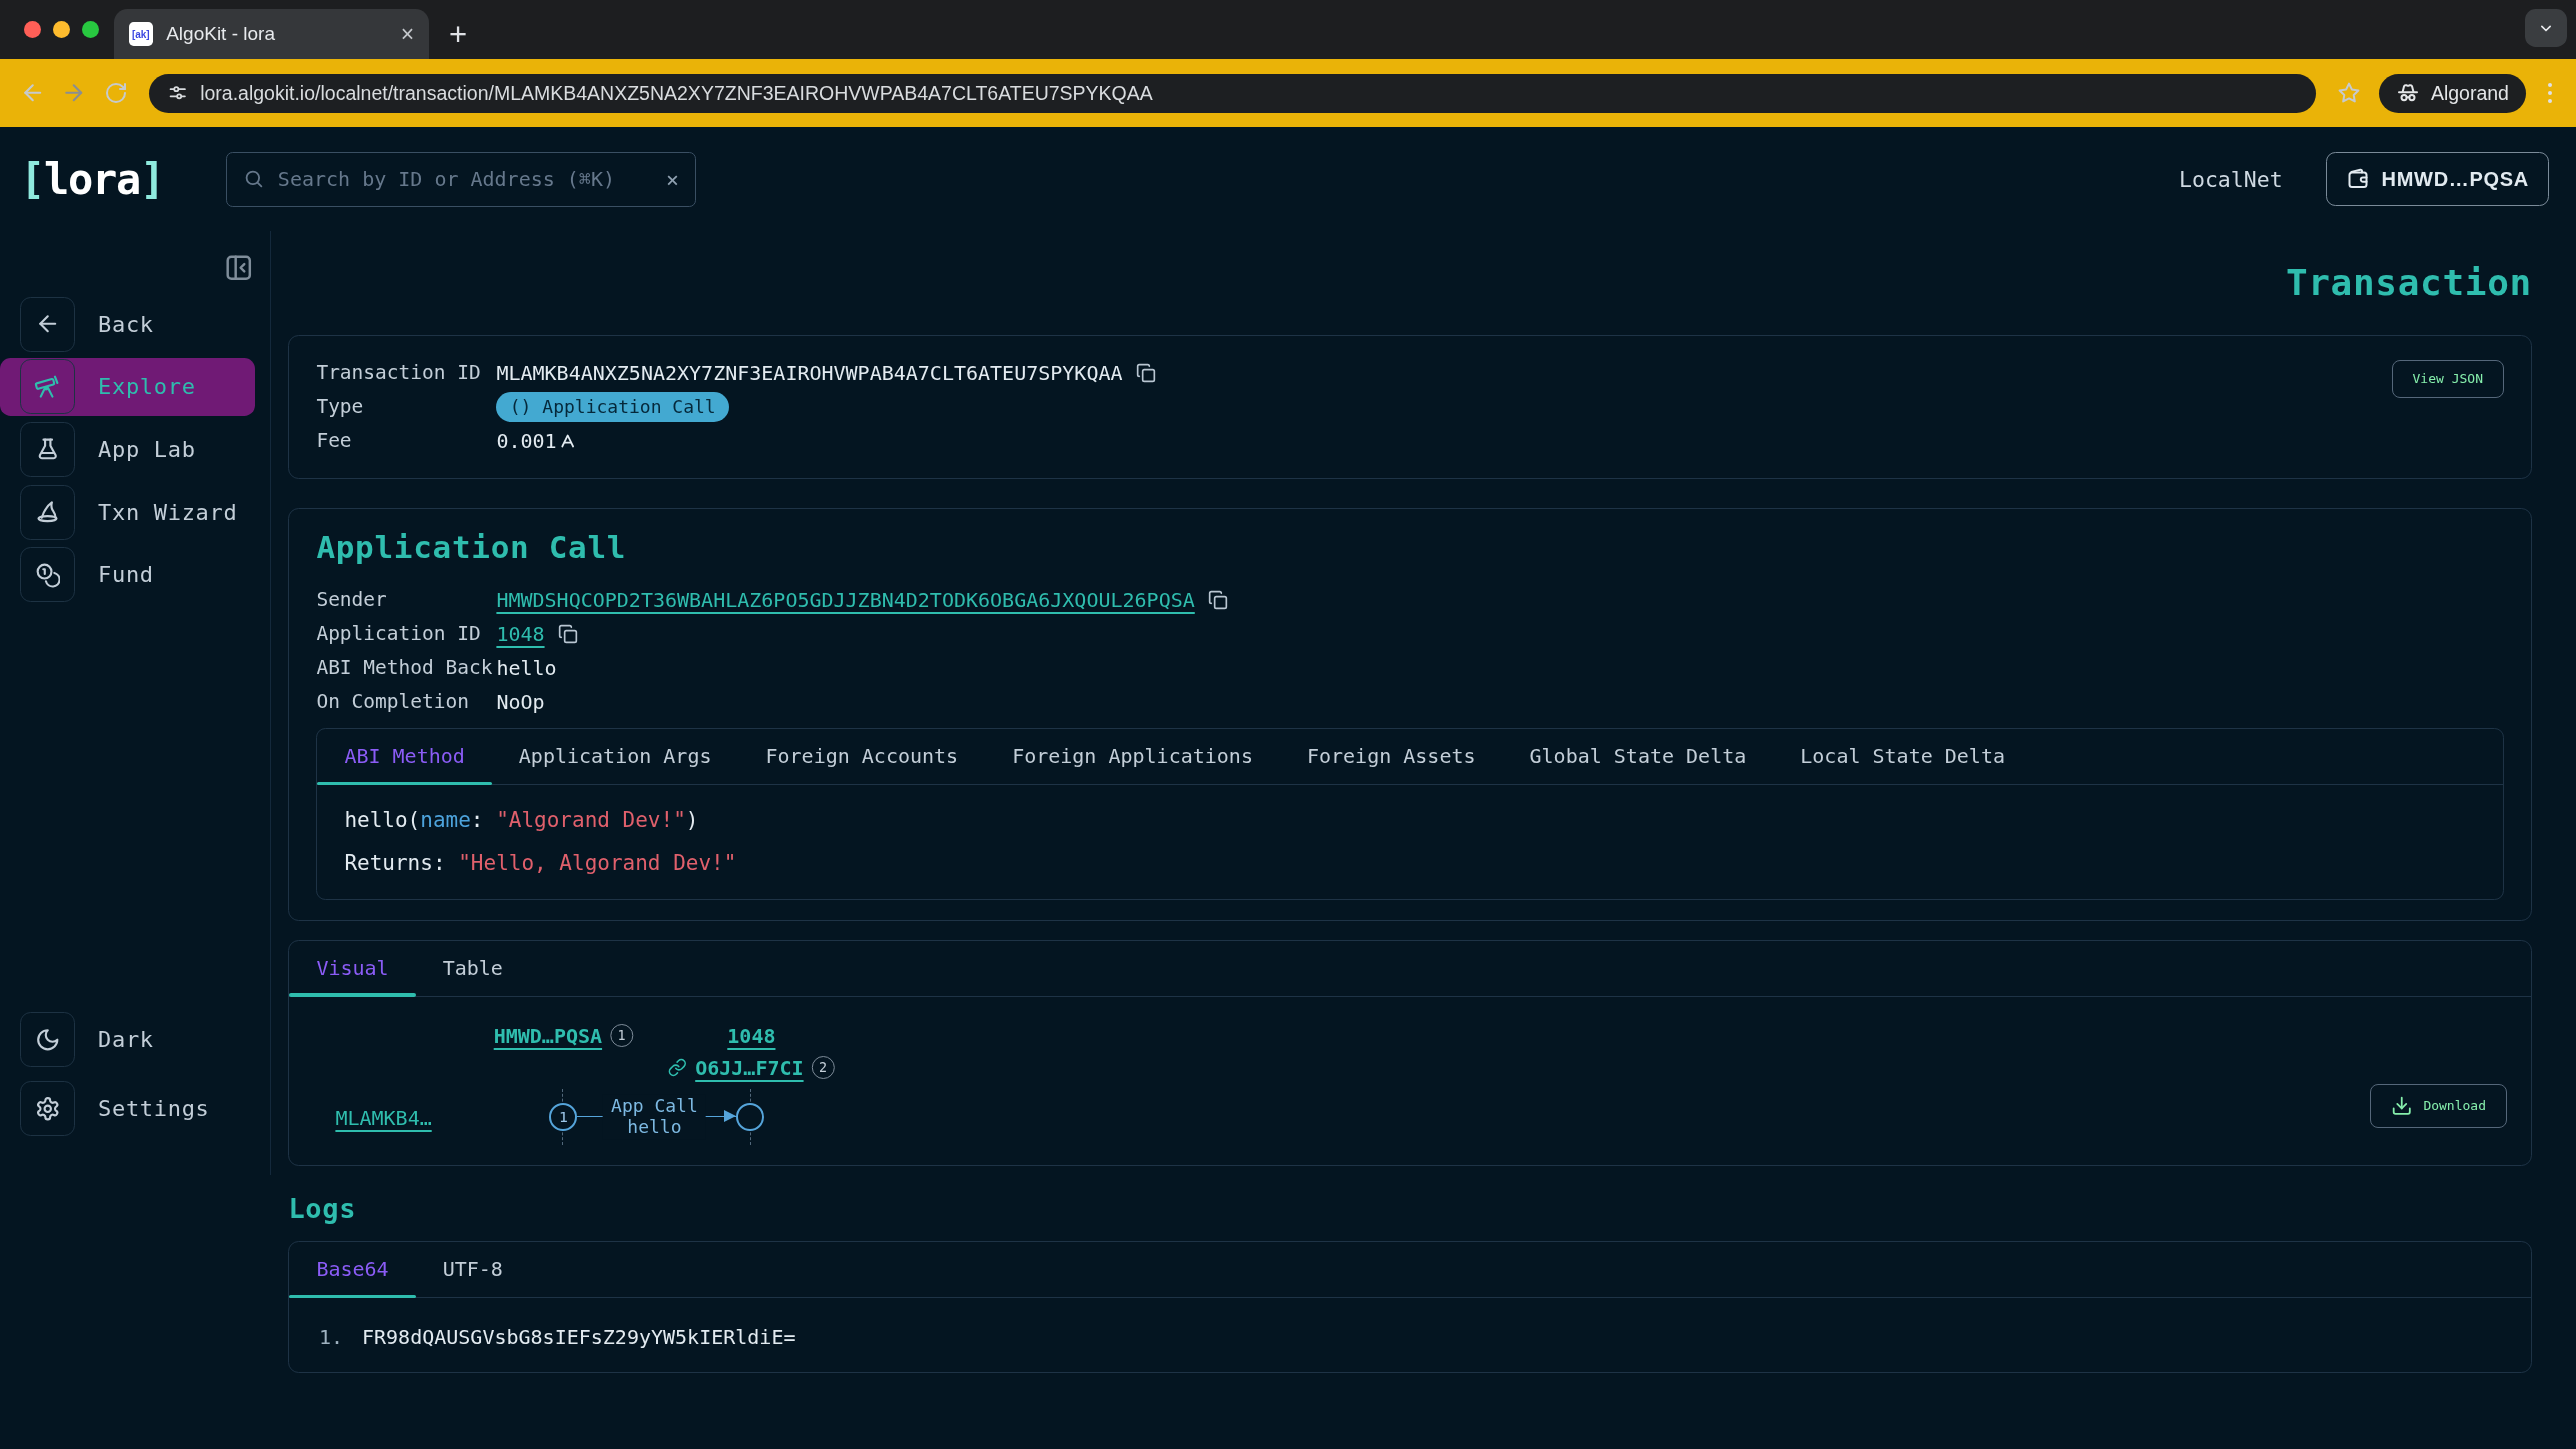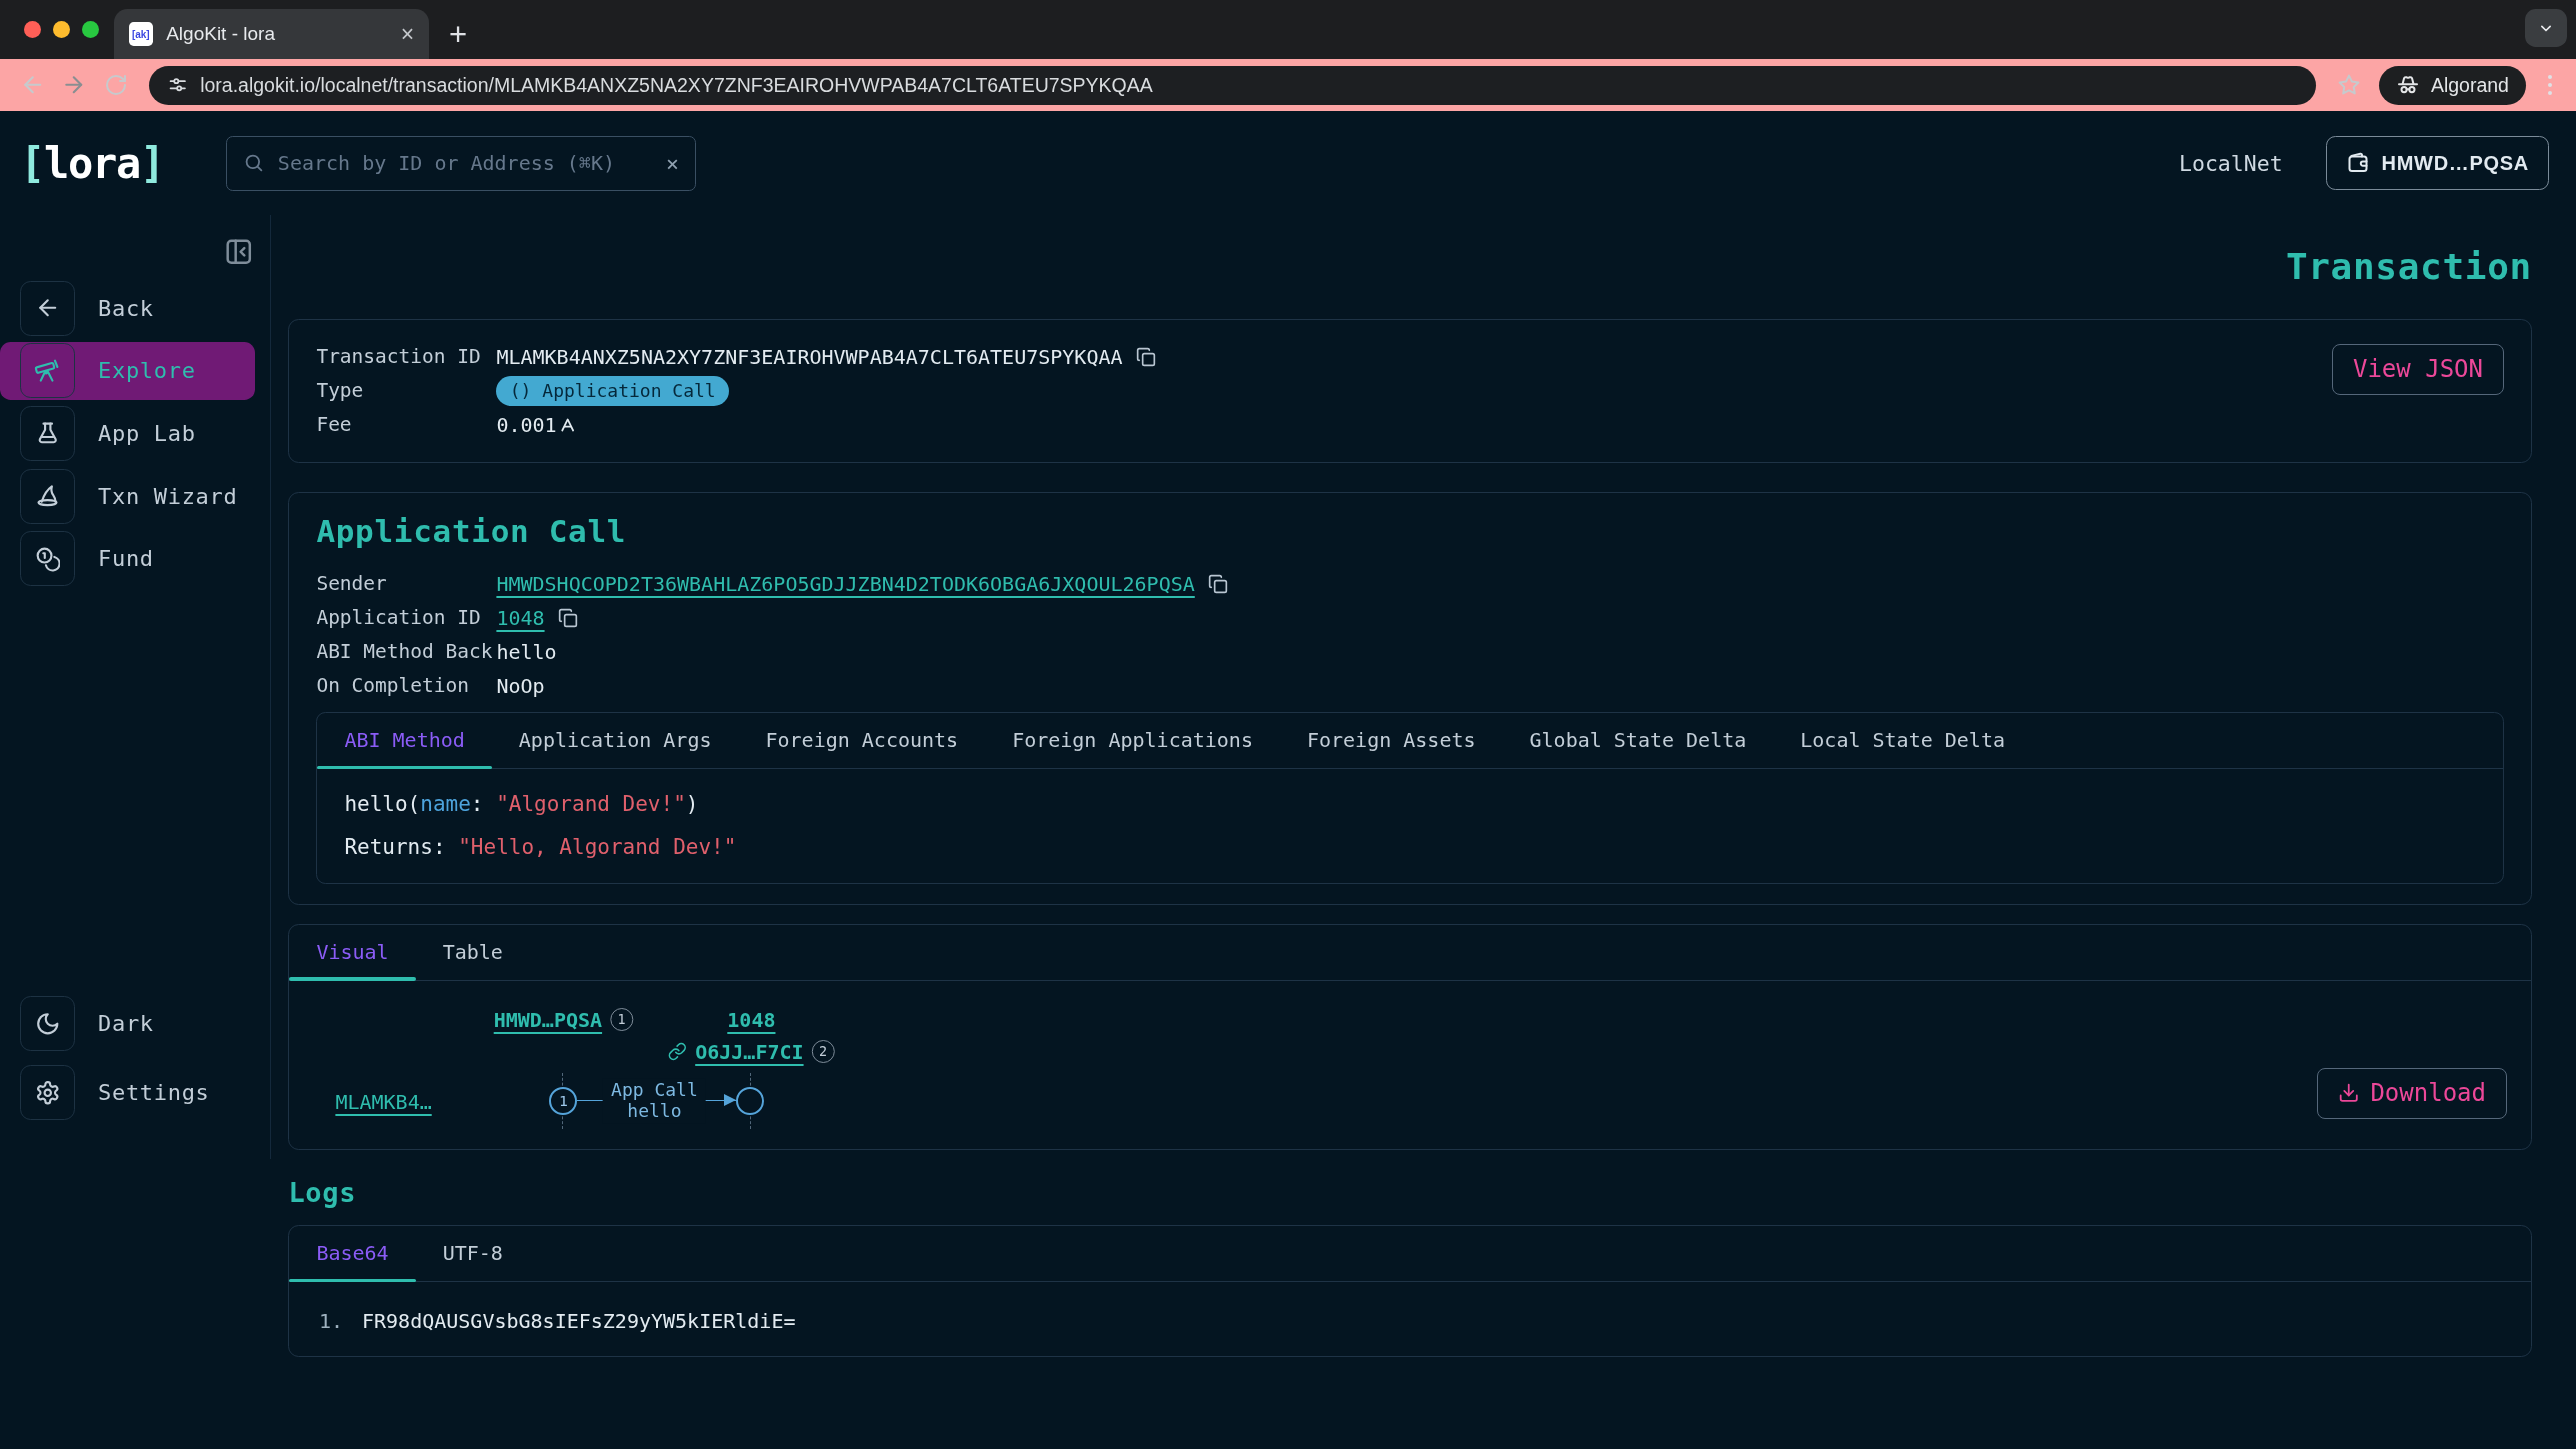--- a/index.html
+++ b/index.html
@@ -25,21 +25,21 @@
   .tl-close { background:#ff5f57; } .tl-min { background:#febc2e; } .tl-zoom { background:#28c840; }
   .tab { margin-left:114px; width:315px; height:50px; background:#35373a; border-radius:13.4px 13.4px 0 0;
          display:flex; align-items:center; padding:0 14.8px; }
   .favicon { width:24px; height:24px; background:#fff; border-radius:4.7px; display:flex; align-items:center; justify-content:center;
              font-size:10px; font-weight:bold; color:#3c47e0; font-family:"Liberation Sans",sans-serif; }
   .tab-title { margin-left:13.4px; flex:1; font-size:19px; color:#e8eaed; font-family:"Liberation Sans",sans-serif; white-space:nowrap; overflow:hidden; }
   .tab-close { color:#c4c7cb; font-size:23px; font-family:"Liberation Sans",sans-serif; line-height:1; }
   .newtab { margin-left:20px; margin-bottom:9.4px; color:#dfe1e5; font-size:31px; font-family:"Liberation Sans",sans-serif; line-height:1; }
   .tabsearch { position:absolute; right:9.4px; top:9.4px; width:42px; height:38px; border-radius:10.7px; background:#3a3d40;
                display:flex; align-items:center; justify-content:center; color:#e8eaed; }
-  .toolbar { height:52px; background:#fca5a5; display:flex; align-items:center; padding:0 14.8px; gap:6.7px; }
+  .toolbar { height:68px; background:#eab308; display:flex; align-items:center; padding:0 14.8px; gap:6.7px; }
   .nav-btn { width:35px; height:35px; display:flex; align-items:center; justify-content:center; color:#c6cacd; border-radius:50%; }
   .nav-btn.dim { color:#8a8e91; }
   .urlbar { flex:1; height:39px; margin:0 9.4px; background:#1d1f22; border-radius:19.5px; display:flex; align-items:center;
             padding:0 17.4px; gap:12px; color:#d9dcdf; }
   .url-text { font-size:19.5px; font-family:"Liberation Sans",sans-serif; white-space:nowrap; }
   .incog { height:39px; background:#1d1f21; border-radius:19.5px; display:flex; align-items:center; gap:10.7px; padding:0 17.4px;
            color:#e4e6e8; margin:0 5.4px; }
   .incog span { font-size:19.5px; font-family:"Liberation Sans",sans-serif; }
   .kebab { display:flex; flex-direction:column; gap:4px; padding:0 9.4px; }
   .kebab i { width:4px; height:4px; border-radius:50%; background:#dfe1e5; display:block; }
@@ -77,21 +77,21 @@
   main { flex:1; padding:20px 44px 0 17.4px; min-width:0; }
   h1.page-title { font-size:36px; font-weight:bold; color:var(--accent); letter-spacing:0.7px; margin:10.7px 0 32px;text-align:right; }
   .card { border:1.3px solid var(--card-border); border-radius:10.7px; position:relative; }
   .card.pad { padding:20px 27px; }
   .frow { display:flex; align-items:center; height:34px; }
   .frow .lbl { width:180px; flex:none; font-size:19.5px; color:var(--txt2); white-space:nowrap; }
   .frow .val { font-size:20px; color:var(--txt); display:flex; align-items:center; gap:9.4px; white-space:nowrap; }
   .copy-btn { color:#b9c6d2; margin-left:4px; background:none; border:none; padding:0; }
   .badge { background:var(--badge-bg); color:var(--badge-tx); font-size:18px; padding:4.7px 13.4px; border-radius:670px; white-space:nowrap; }
   a.tlink { color:var(--accent); text-decoration:underline; text-underline-offset:4.7px; cursor:pointer; }
-  .btn { border:1.3px solid #55677a; border-radius:8px; background:none; color:#ec4899; font-size:24px;
+  .btn { border:1.3px solid #55677a; border-radius:8px; background:none; color:#86efac; font-size:13px;
          font-family:inherit; padding:10.7px 20px; display:inline-flex; align-items:center; gap:10.7px; white-space:nowrap; }
   .view-json { position:absolute; top:24px; right:27px; }
   .card1 { margin-bottom:29.5px; }
   h2.sec-title { font-size:31px; font-weight:bold; color:var(--accent); margin-bottom:17.4px; letter-spacing:0.7px; }
   .card2 { margin-bottom:19px; padding-bottom:16px; }
 
   .subcard { margin-top:9.4px; border:1.3px solid var(--card-border); border-radius:9.4px; }
   .tabbar { display:flex; border-bottom:1.3px solid var(--card-border); }
   .tabbar .tab-item { position:relative; padding:15.4px 27px; font-size:20px; color:var(--txt2); white-space:nowrap; }
   .tabbar .tab-item.active { color:#8b5cf6; }

